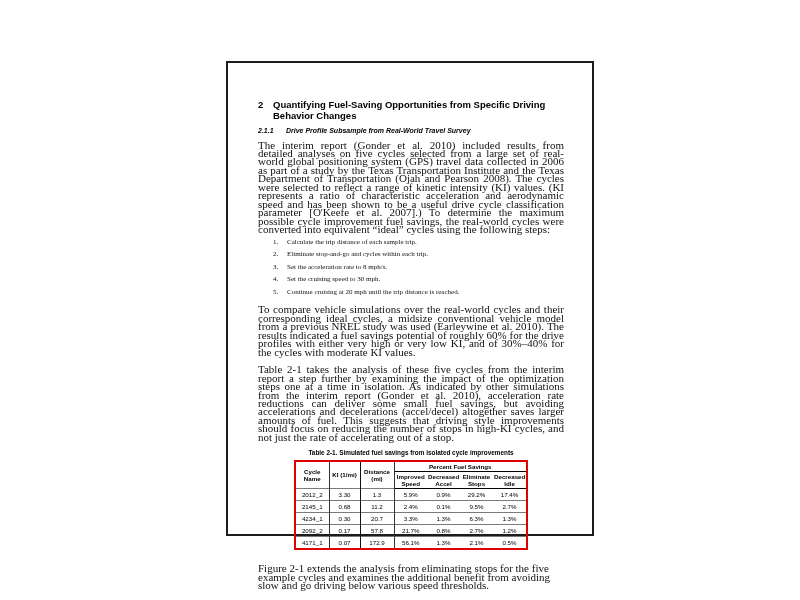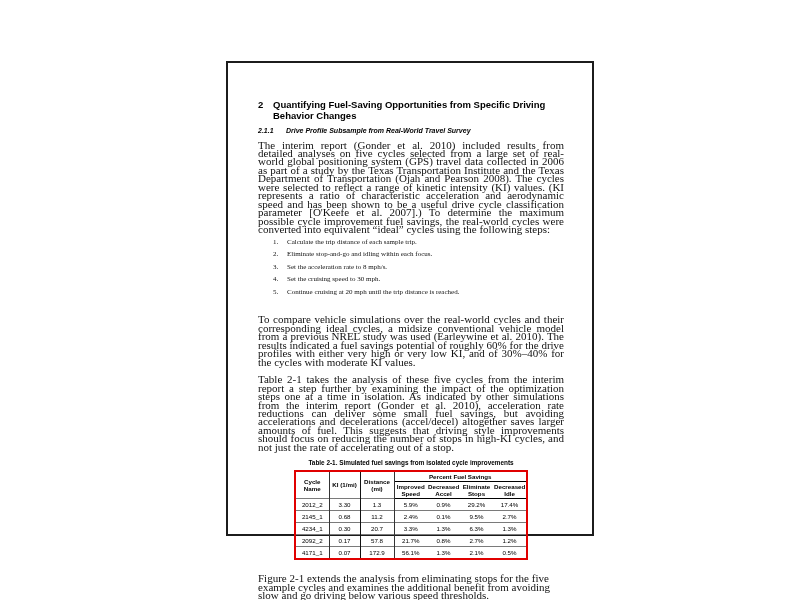--- a/index.html
+++ b/index.html
@@ -28,21 +28,21 @@
   .h3{
     display:grid;grid-template-columns:28px 1fr;margin-top:6px;
     font-family:"Liberation Sans", sans-serif;font-weight:bold;font-style:italic;
     font-size:7px;line-height:8.5px;color:#000;
   }
   
   .para{
     margin:0;margin-top:5px;
     font-size:11px;line-height:8.45px;text-align:justify;color:#111;
   }
-  .para.p2{margin-top:19px;font-family:Liberation Serif, serif;}
+  .para.p2{margin-top:9px;font-family:Liberation Serif, serif;}
   .para.p3{margin-top:9px;}
   .para.p4{margin-top:14px;text-align:left;}
   
   ol.steps{
     margin:4px 0 0 0;padding:0 0 0 29px;counter-reset:step;
   }
   ol.steps li{
     list-style:none;position:relative;counter-increment:step;
     font-size:7px;line-height:8.4px;margin-top:4.2px;color:#111;
   }
@@ -93,21 +93,21 @@
 
     <div class="h3">
       <span>2.1.1</span>
       <span>Drive Profile Subsample from Real-World Travel Survey</span>
     </div>
 
     <p class="para p1">The interim report (Gonder et al. 2010) included results from detailed analyses on five cycles selected from a large set of real-world global positioning system (GPS) travel data collected in 2006 as part of a study by the Texas Transportation Institute and the Texas Department of Transportation (Ojah and Pearson 2008). The cycles were selected to reflect a range of kinetic intensity (KI) values. (KI represents a ratio of characteristic acceleration and aerodynamic speed and has been shown to be a useful drive cycle classification parameter [O'Keefe et al. 2007].) To determine the maximum possible cycle improvement fuel savings, the real-world cycles were converted into equivalent “ideal” cycles using the following steps:</p>
 
     <ol class="steps">
       <li>Calculate the trip distance of each sample trip.</li>
-      <li>Eliminate stop-and-go and idling within each focus.</li>
+      <li>Eliminate stop-and-go and cycles within each trip.</li>
       <li>Set the acceleration rate to 8 mph/s.</li>
       <li>Set the cruising speed to 30 mph.</li>
       <li>Continue cruising at 20 mph until the trip distance is reached.</li>
     </ol>
 
     <p class="para p2">To compare vehicle simulations over the real-world cycles and their corresponding ideal cycles, a midsize conventional vehicle model from a previous NREL study was used (Earleywine et al. 2010). The results indicated a fuel savings potential of roughly 60% for the drive profiles with either very high or very low KI, and of 30%–40% for the cycles with moderate KI values.</p>
 
     <p class="para p3">Table 2-1 takes the analysis of these five cycles from the interim report a step further by examining the impact of the optimization steps one at a time in isolation. As indicated by other simulations from the interim report (Gonder et al. 2010), acceleration rate reductions can deliver some small fuel savings, but avoiding accelerations and decelerations (accel/decel) altogether saves larger amounts of fuel. This suggests that driving style improvements should focus on reducing the number of stops in high-KI cycles, and not just the rate of accelerating out of a stop.</p>
 
     <div class="tbl-caption">Table 2-1. Simulated fuel savings from isolated cycle improvements</div>

